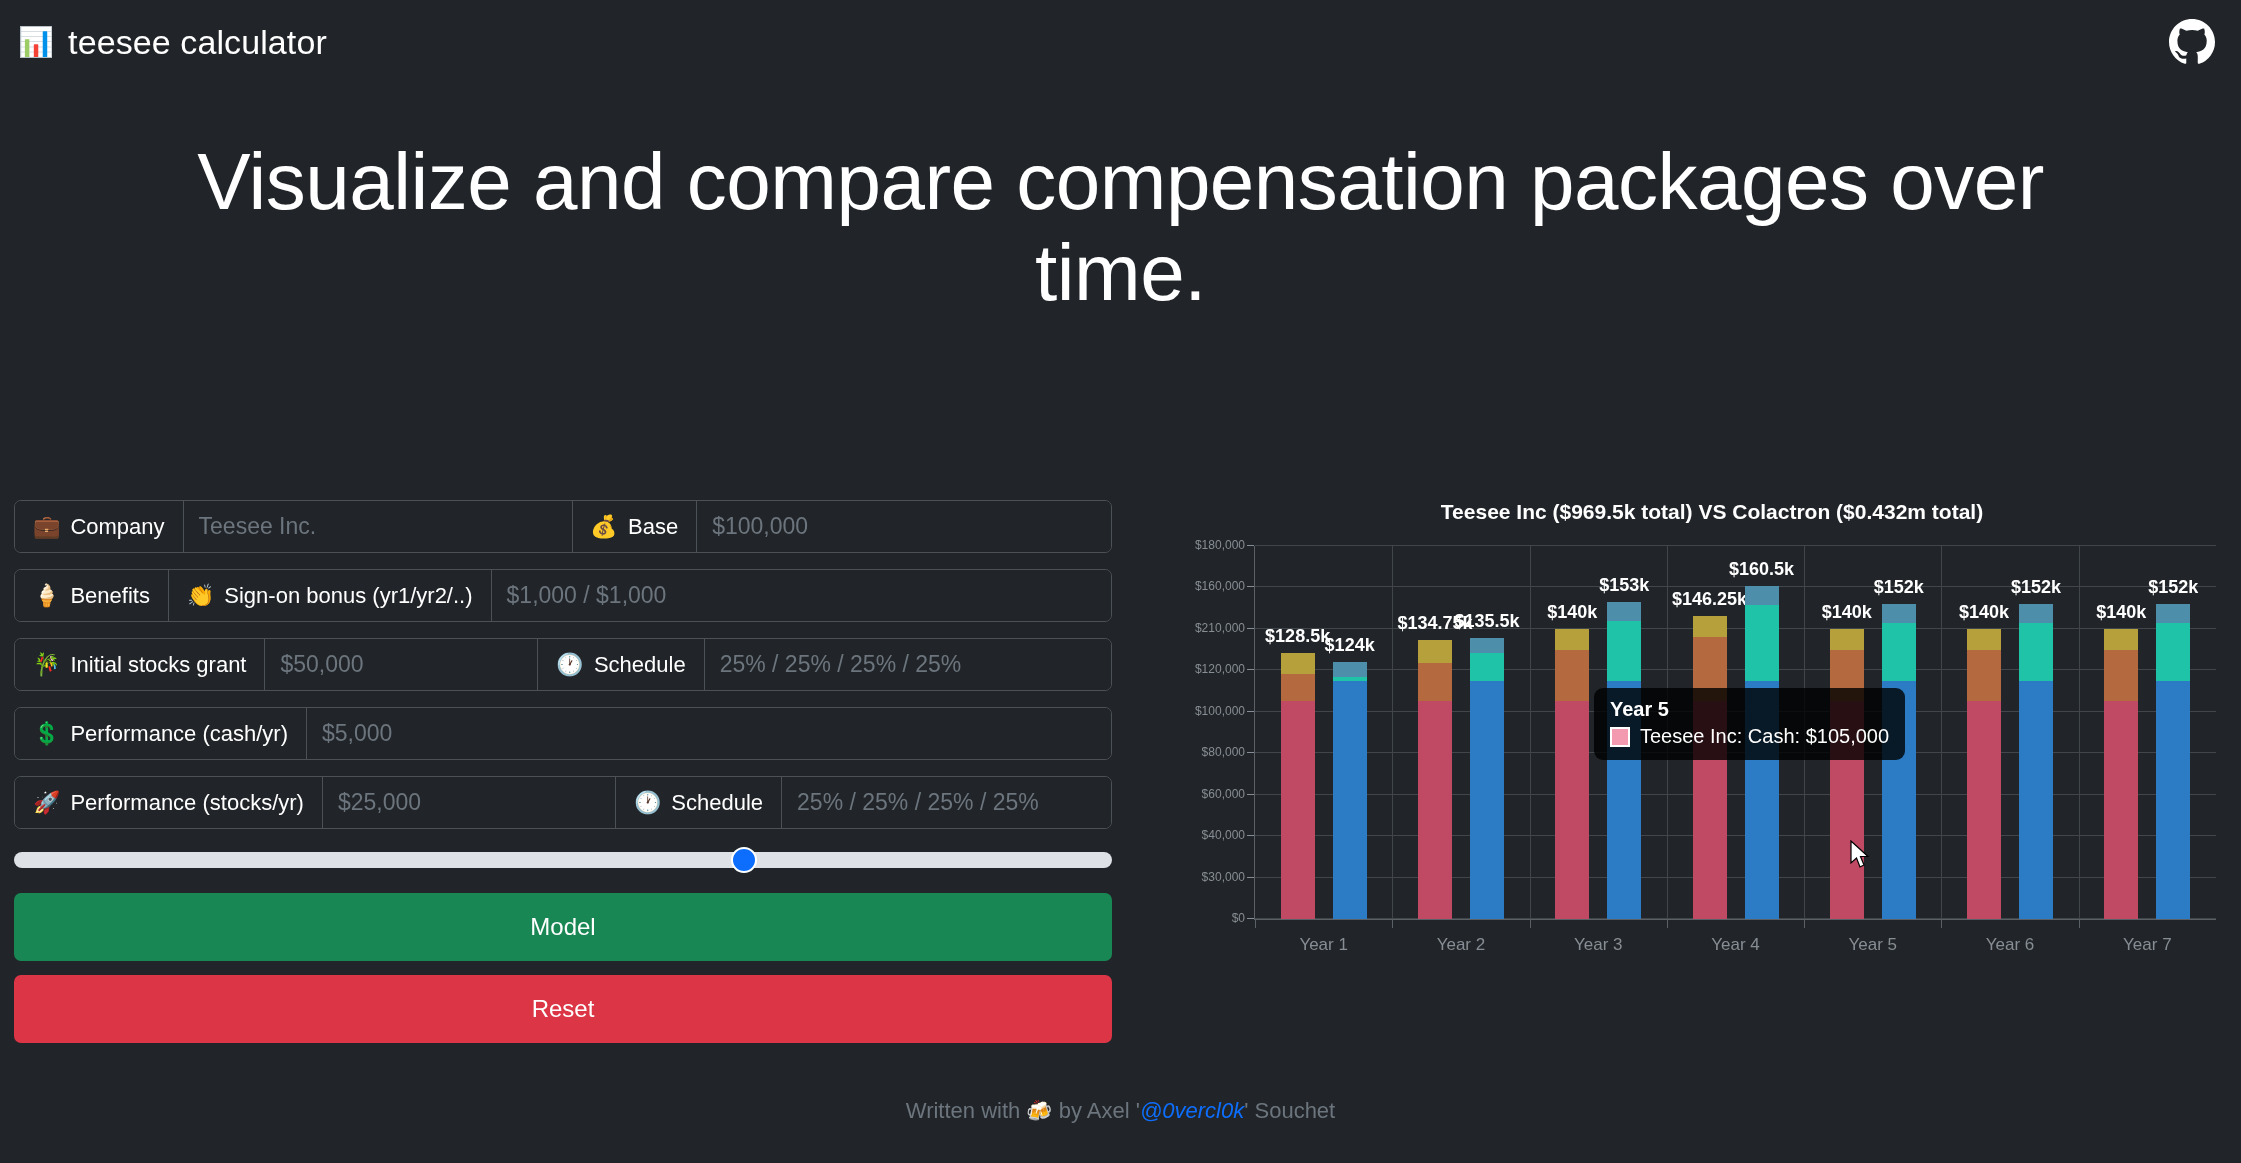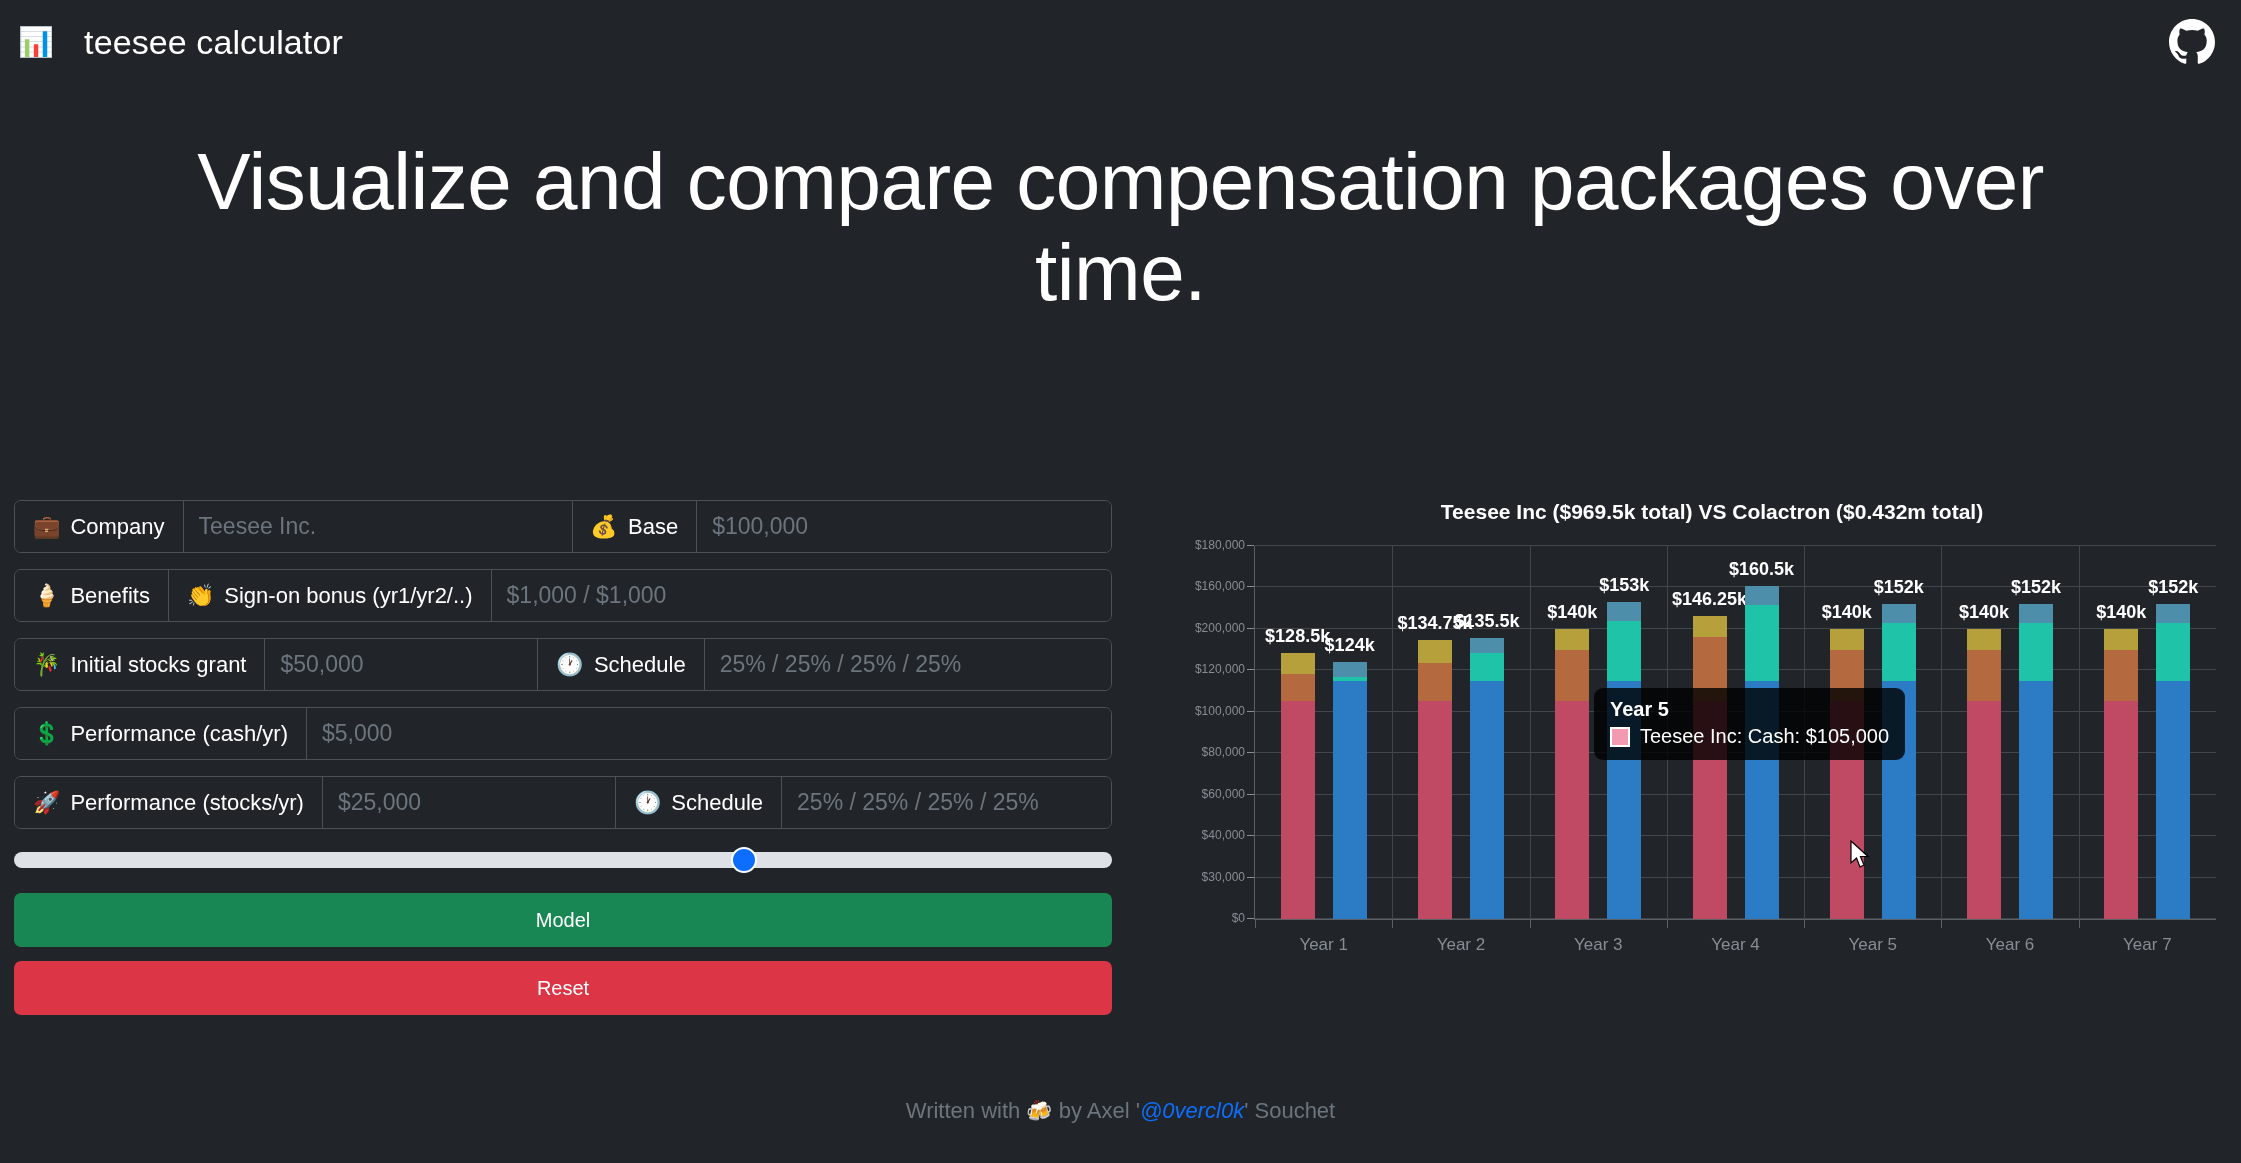--- a/index.html
+++ b/index.html
@@ -23,21 +23,20 @@
   .brand { display: flex; align-items: center; gap: 14px; }
   .brand-icon {
     font-size: 29px; line-height: 1;
     display: inline-block;
   }
   .brand-title {
     color: #ffffff;
     font-size: 34px;
     font-weight: 400;
     letter-spacing: .1px;
-    margin-left: 16px;
   }
   .gh-link { display: block; width: 46px; height: 46px; }
   .gh-link svg { display: block; width: 46px; height: 46px; fill: #ffffff; }
 
   
   .hero {
     margin-top: 52px;
     text-align: center;
     padding: 0 180px;
   }
@@ -124,25 +123,25 @@
     width: 26px; height: 26px;
     border-radius: 50%;
     background: #0d6efd;
     border: 2px solid #ffffff;
   }
 
   
   .btn {
     display: block;
     width: 1098px;
-    height: 54px;
+    height: 68px;
     border: none;
     border-radius: 7px;
     color: #ffffff;
-    font-size: 20px;
+    font-size: 24px;
     font-family: "Liberation Sans", sans-serif;
     margin-bottom: 14px;
     cursor: pointer;
   }
   .btn-model { background: #198754; }
   .btn-reset { background: #dc3545; }
 
   
   .chart-box {
     position: relative;
@@ -369,21 +368,21 @@
       <div class="chart-title">Teesee Inc ($969.5k total) VS Colactron ($0.432m total)</div>
       <div class="plot">
         <div class="plot-inner" id="plot-inner">
             <div class="gridline" style="bottom: 373px;">
               <span class="ytick">$180,000</span>
             </div>
             <div class="gridline" style="bottom: 331.556px;">
               <span class="ytick">$160,000</span>
             </div>
             <div class="gridline" style="bottom: 290.111px;">
-              <span class="ytick">$200,000</span>
+              <span class="ytick">$210,000</span>
             </div>
             <div class="gridline" style="bottom: 248.667px;">
               <span class="ytick">$120,000</span>
             </div>
             <div class="gridline" style="bottom: 207.222px;">
               <span class="ytick">$100,000</span>
             </div>
             <div class="gridline" style="bottom: 165.778px;">
               <span class="ytick">$80,000</span>
             </div>

